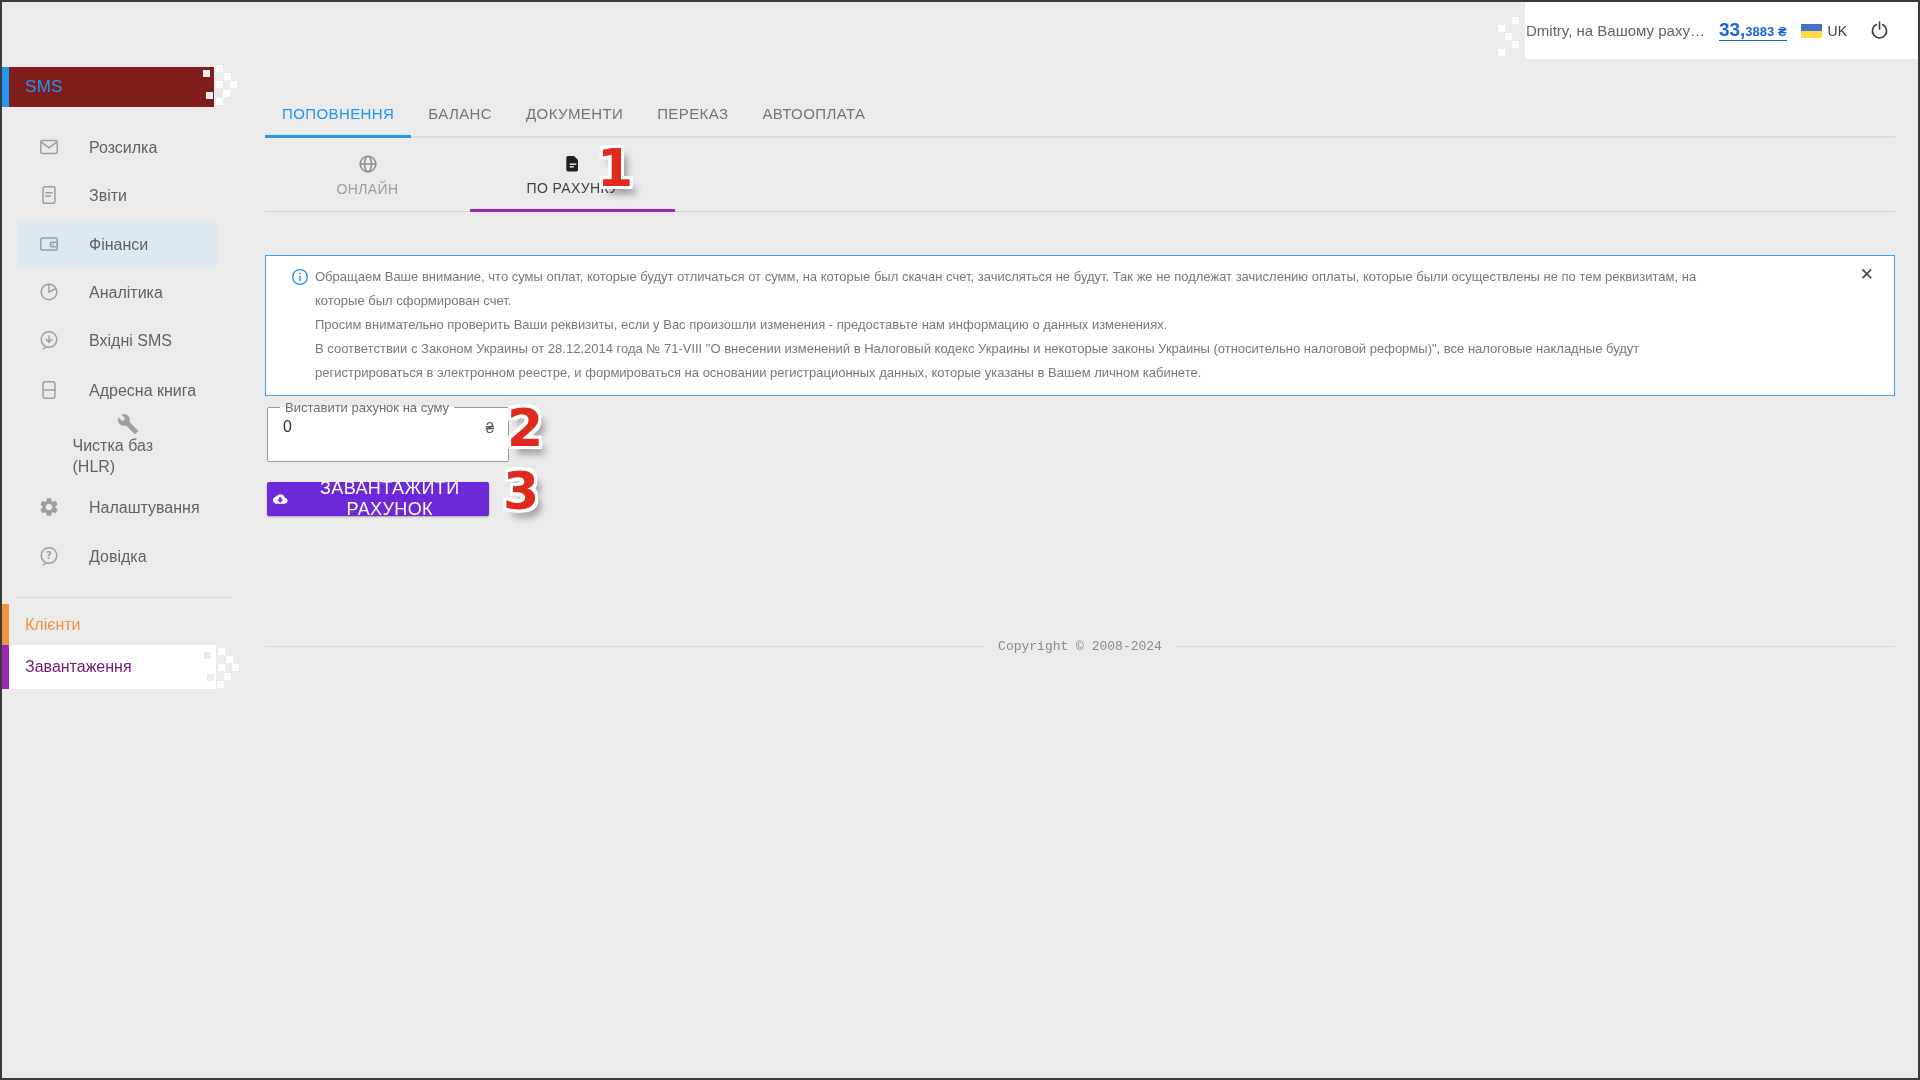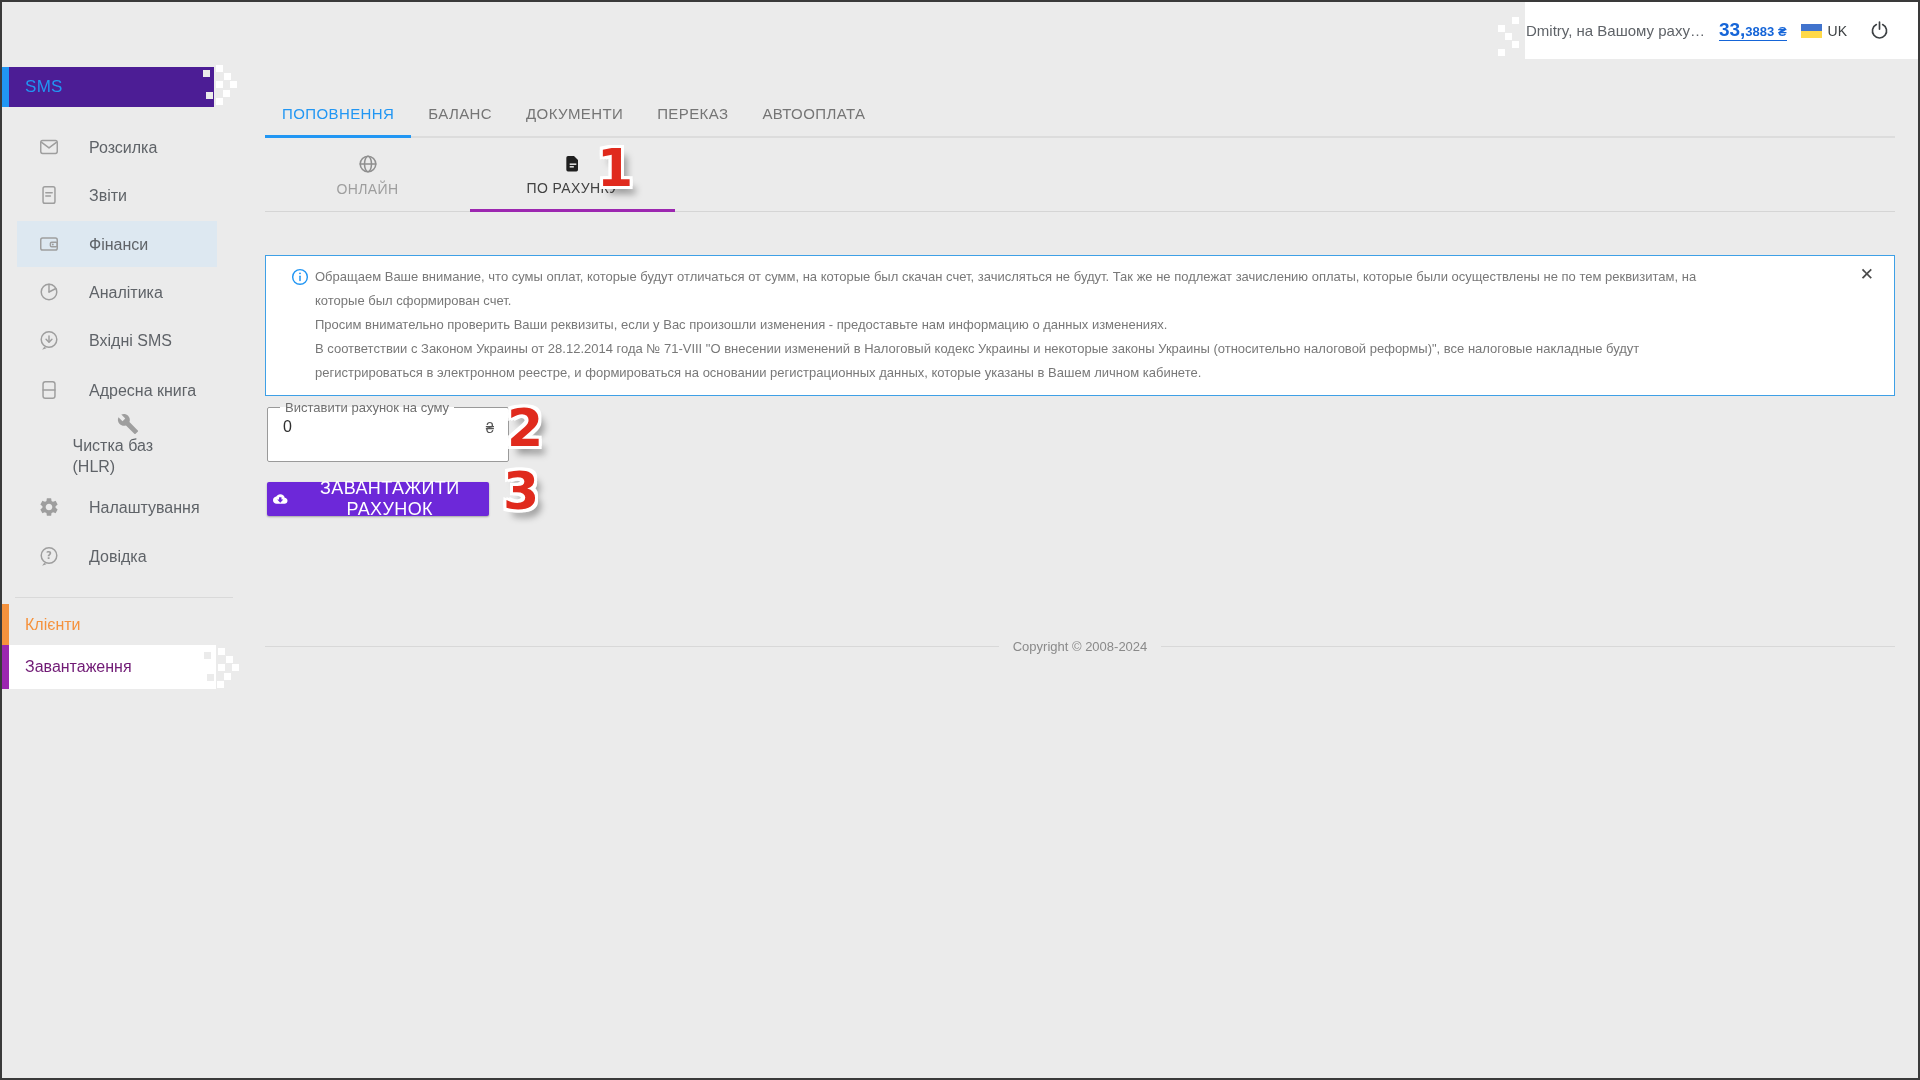--- a/index.html
+++ b/index.html
@@ -22,21 +22,21 @@
   .flag .f-top{background:#4173cd;}
   .flag .f-bot{background:#ffd948;}
   .lang-code{font-size:14px;color:#3c4043;}
   .power{margin-left:8px;cursor:pointer;display:flex;align-items:center;}
 
   
   .px{position:absolute;width:7px;height:7px;background:#fff;}
   .px.g{background:#ebebeb;}
 
   
-  .brand-row{position:absolute;left:0;top:65px;width:212px;height:40px;background:#4c1d95;}
+  .brand-row{position:absolute;left:0;top:65px;width:212px;height:40px;background:#7f1d1d;}
   .brand-row .bar{position:absolute;left:0;top:0;width:7px;height:100%;background:#2196f3;}
   .brand-label{position:absolute;left:23px;top:0;height:100%;display:flex;align-items:center;
                font-size:17px;color:#2196f3;letter-spacing:.3px;}
   .nav-item{position:absolute;left:15px;width:200px;height:46px;display:flex;align-items:center;cursor:pointer;}
   .nav-item.two-line{height:64px;flex-direction:column;}
   .nav-item svg{margin-left:21px;flex:none;}
   .nav-item .lbl{margin-left:29px;font-size:16px;color:#5f6368;line-height:21px;width:118px;}
   .nav-item.active{background:#dde8f1;}
   .side-divider{position:absolute;left:13px;top:595px;width:218px;height:1px;background:#d9d9d9;}
   .section-row{position:absolute;left:0;width:214px;display:flex;align-items:center;cursor:pointer;}
@@ -85,21 +85,21 @@
   .currency{font-size:15px;color:#555;}
 
   
   .upload-btn{position:absolute;left:265px;top:480px;width:222px;height:34px;background:#6d28d9;
               border:none;border-radius:2px;color:#fff;font-size:18px;letter-spacing:.4px;
               display:flex;align-items:center;justify-content:center;gap:9px;cursor:pointer;
               box-shadow:0 1px 2px rgba(0,0,0,.3);font-family:inherit;}
 
   
   .copyright{position:absolute;left:263px;top:637px;width:1630px;display:flex;align-items:center;
-             gap:14px;color:#8a8a8a;font-size:13px;}
+             gap:14px;color:#8a8a8a;font-size:13px;font-family:Liberation Mono, monospace;}
   .copyright::before,.copyright::after{content:"";flex:1;height:1px;background:#d8d8d8;}
 
   
   .annot{position:absolute;font-family:"DejaVu Sans",sans-serif;font-weight:bold;font-size:52px;
          line-height:1;color:#e02a1d;
          text-shadow:-3px -3px 0 #fff,3px -3px 0 #fff,-3px 3px 0 #fff,3px 3px 0 #fff,
                      -3px 0 0 #fff,3px 0 0 #fff,0 -3px 0 #fff,0 3px 0 #fff,
                      6px 8px 7px rgba(0,0,0,.35);}
 
   .icon-stroke{fill:none;stroke:#9e9e9e;stroke-width:1.6;stroke-linecap:round;stroke-linejoin:round;}

